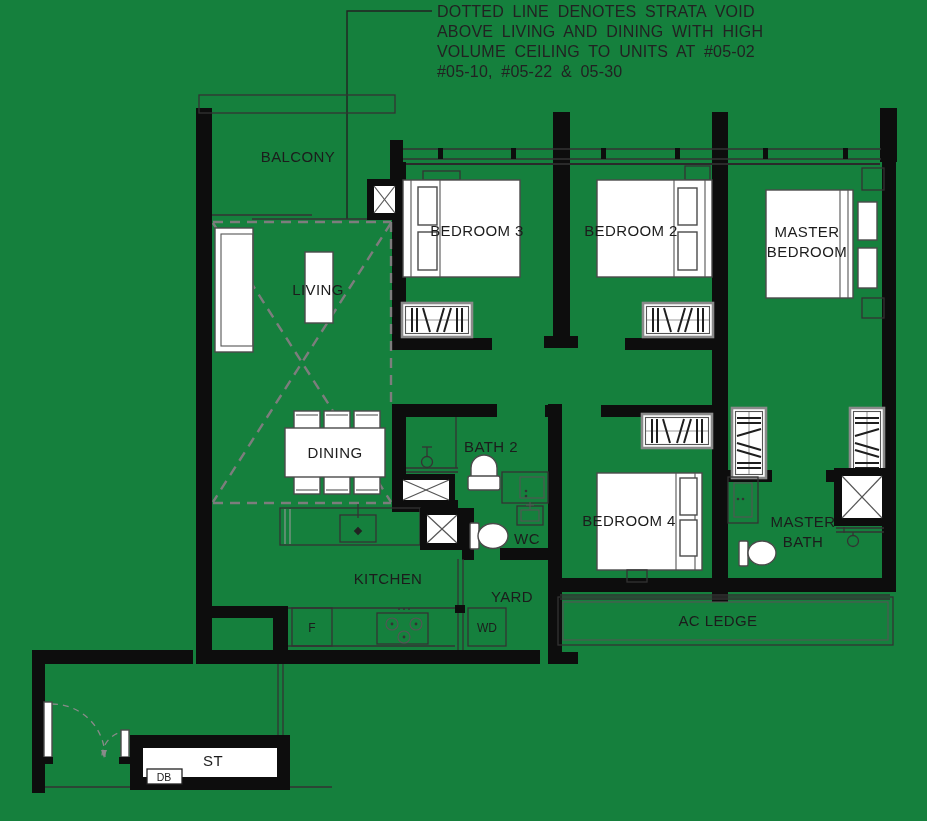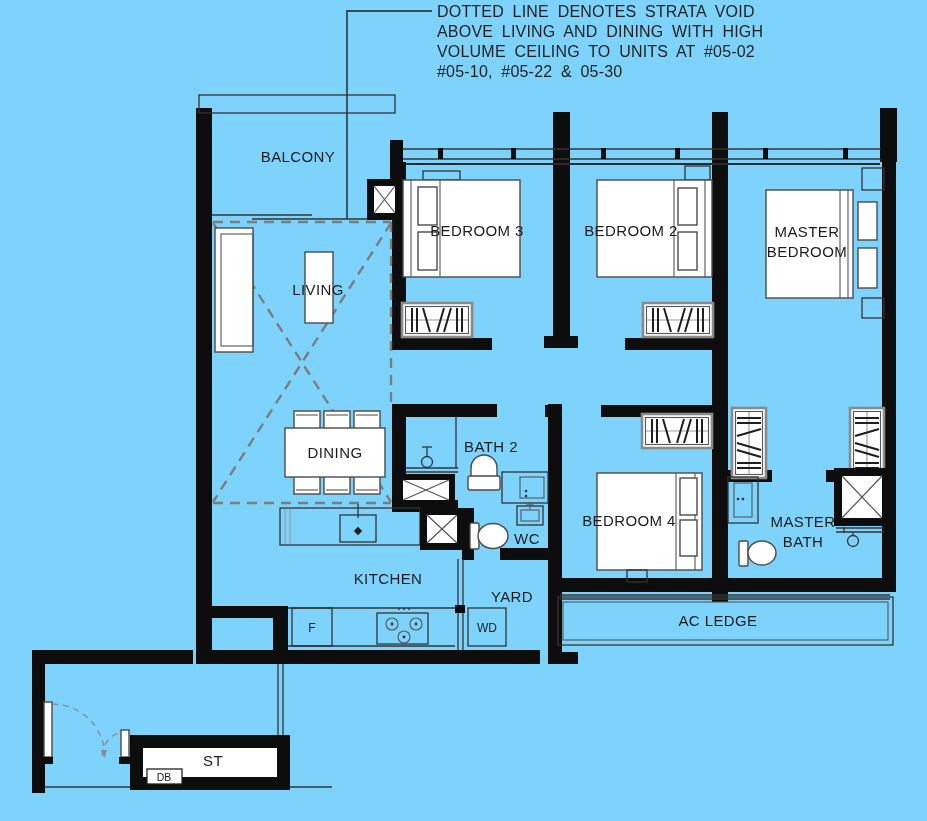--- a/index.html
+++ b/index.html
@@ -1,16 +1,16 @@
 <!DOCTYPE html>
 <html><head>
 <meta charset="utf-8">
 <style>
   html,body{margin:0;padding:0;background:#fff;}
-  .stage{position:relative;width:927px;height:821px;background:#7dd3fc;overflow:hidden;}
+  .stage{position:relative;width:927px;height:821px;background:#15803d;overflow:hidden;}
   svg{display:block;}
   .lbl{font-family:"Liberation Sans",sans-serif;font-size:15px;fill:#1c1c1c;letter-spacing:.4px;}
   .lbl-sm{font-family:"Liberation Sans",sans-serif;font-size:12px;fill:#1c1c1c;}
   .lbl-xs{font-family:"Liberation Sans",sans-serif;font-size:10.5px;fill:#1c1c1c;}
   .ann{font-family:"Liberation Sans",sans-serif;font-size:16px;fill:#222;letter-spacing:.2px;word-spacing:4px;}
   .wall{fill:#0d0d0d;}
   .thin{stroke:#333;stroke-width:1.3;fill:none;}
   .thin2{stroke:#555;stroke-width:1.1;fill:none;}
   .gray{stroke:#999;stroke-width:1.1;fill:none;}
   .furn{stroke:#4a4a4a;stroke-width:1.4;fill:#fff;}

